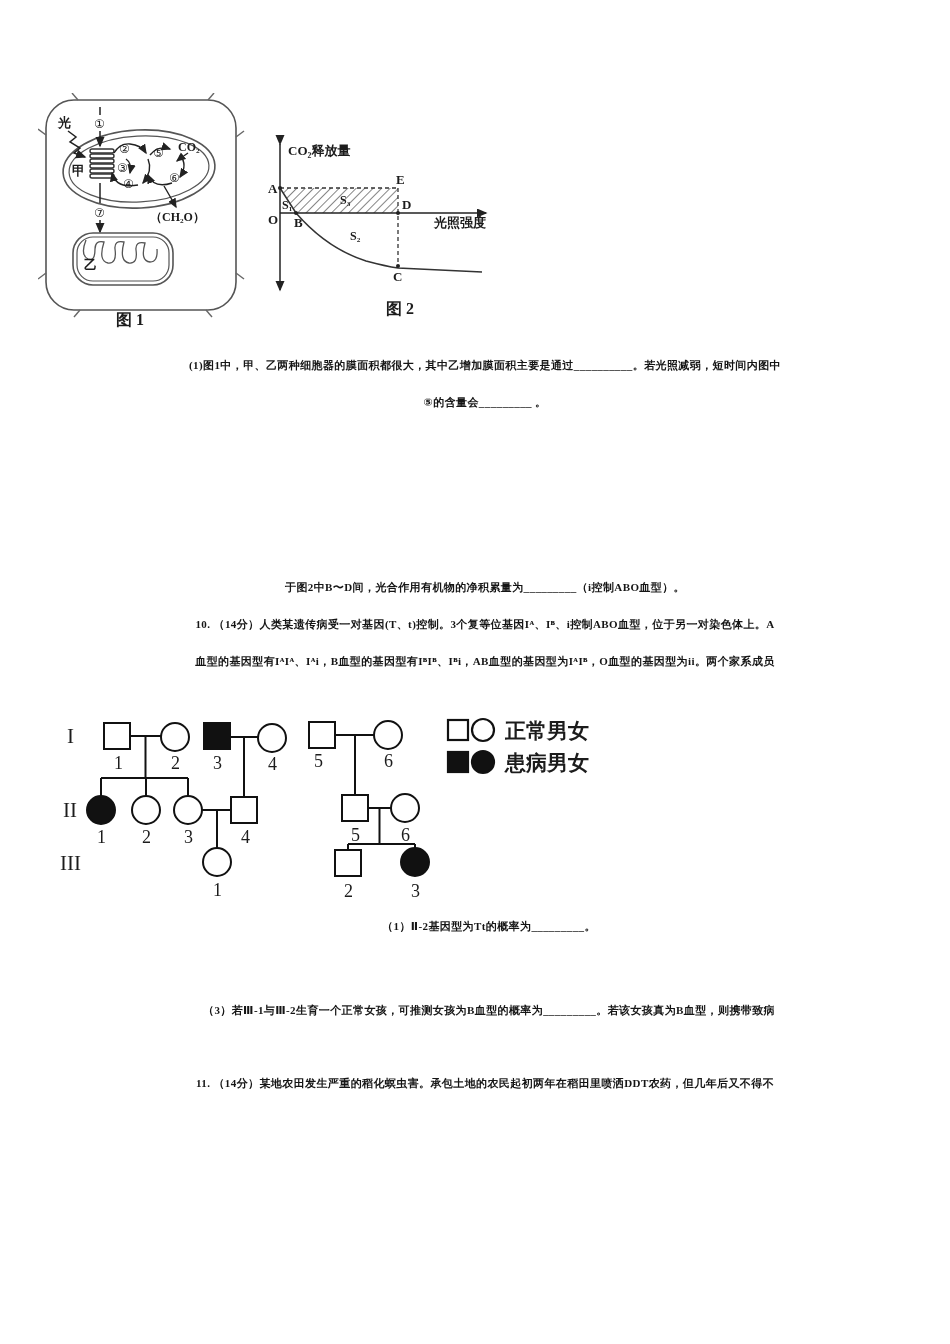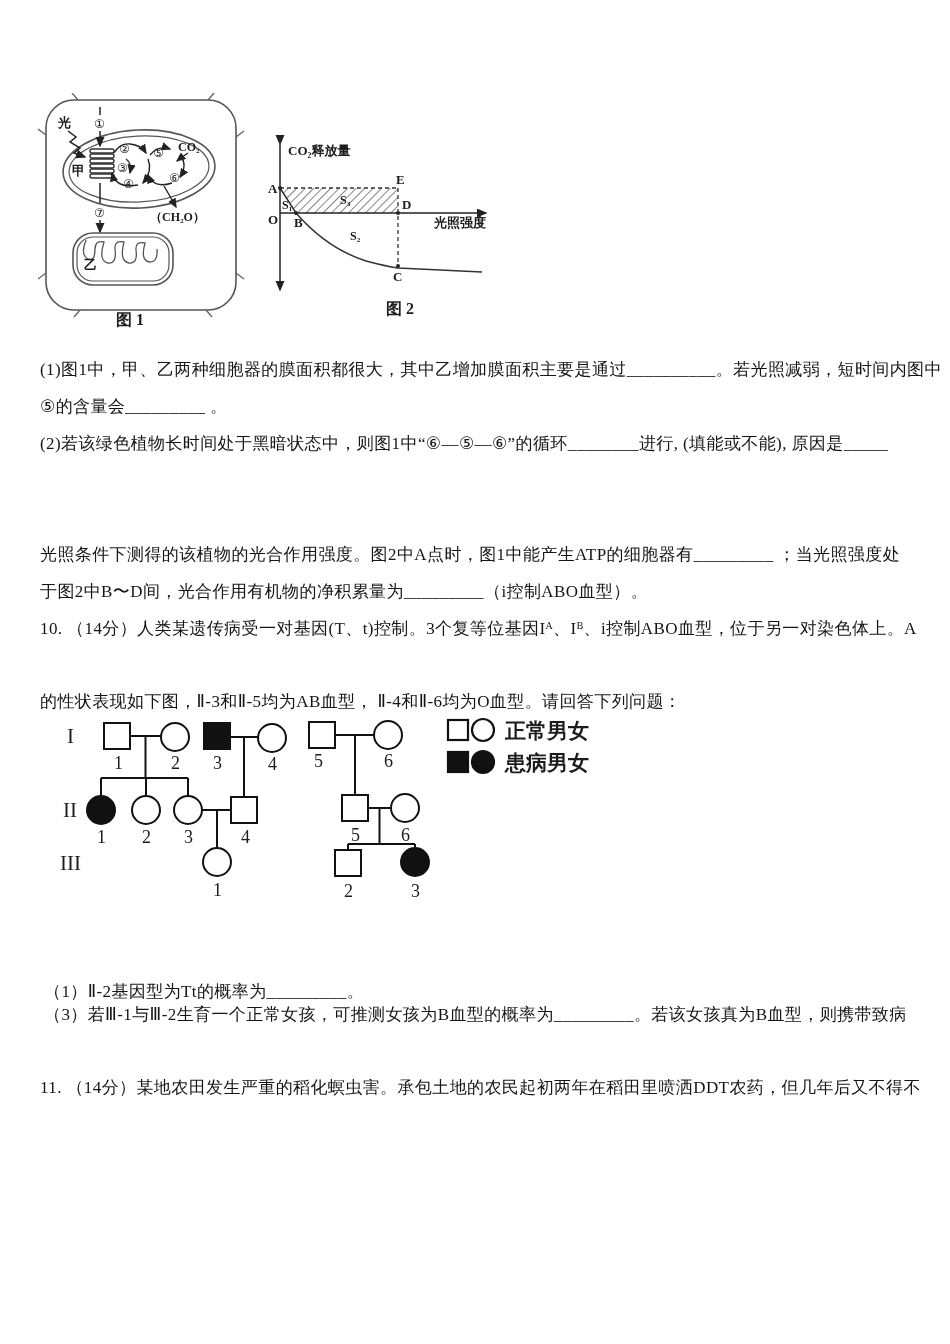--- a/index.html
+++ b/index.html
@@ -3,22 +3,22 @@
 <meta charset="utf-8">
 <style>
   html,body{margin:0;padding:0;background:#e8e8e8;}
   .page{
     position:relative;width:950px;height:1344px;margin:0 auto;
     background:#ffffff;overflow:hidden;
     font-family:"Liberation Serif","DejaVu Sans",serif;color:#1a1a1a;
   }
   .line{
     position:absolute;left:40px;width:890px;
-    font-weight:400;font-size:17px;letter-spacing:.4px;
-    white-space:nowrap;color:#151515;
+    font-weight:700;font-size:11px;letter-spacing:.4px;
+    white-space:nowrap;color:#151515;text-align:center;
   }
   .qline{left:44px;}
   svg text{font-family:"Liberation Serif","DejaVu Sans",serif;fill:#1c1c1c;}
   .figcap{font-size:16px;font-weight:700;}
   .svgbold{font-weight:700;}
 </style>
 </head>
 <body>
 
 <div class="page">
@@ -136,26 +136,24 @@
     <text x="147" y="153" font-size="13" class="svgbold">C</text>
     <text x="36" y="81" font-size="12" class="svgbold">S₁</text>
     <text x="94" y="76" font-size="12" class="svgbold">S₃</text>
     <text x="104" y="112" font-size="12" class="svgbold">S₂</text>
 
     <text x="140" y="186" class="figcap">图 2</text>
   </svg>
 
   <div class="line" style="top:358px">(1)图1中，甲、乙两种细胞器的膜面积都很大，其中乙增加膜面积主要是通过__________。若光照减弱，短时间内图中</div>
   <div class="line" style="top:395px">⑤的含量会_________ 。</div>
-  <div class="line" style="top:432px">(2)若该绿色植物长时间处于黑暗状态中，则图1中“⑥—⑤—⑥”的循环________进行, (填能或不能), 原因是_____</div>
-  <div class="line" style="top:543px">光照条件下测得的该植物的光合作用强度。图2中A点时，图1中能产生ATP的细胞器有_________ ；当光照强度处</div>
   <div class="line" style="top:580px">于图2中B〜D间，光合作用有机物的净积累量为_________（i控制ABO血型）。</div>
   <div class="line" style="top:617px">10. （14分）人类某遗传病受一对基因(T、t)控制。3个复等位基因Iᴬ、Iᴮ、i控制ABO血型，位于另一对染色体上。A</div>
-  <div class="line" style="top:690px">的性状表现如下图，Ⅱ-3和Ⅱ-5均为AB血型， Ⅱ-4和Ⅱ-6均为O血型。请回答下列问题：</div>
-  <div class="line qline" style="top:980px">（1）Ⅱ-2基因型为Tt的概率为_________。</div>
+  <div class="line" style="top:654px">血型的基因型有IᴬIᴬ、Iᴬi，B血型的基因型有IᴮIᴮ、Iᴮi，AB血型的基因型为IᴬIᴮ，O血型的基因型为ii。两个家系成员</div>
+  <div class="line qline" style="top:919px">（1）Ⅱ-2基因型为Tt的概率为_________。</div>
   <div class="line qline" style="top:1003px">（3）若Ⅲ-1与Ⅲ-2生育一个正常女孩，可推测女孩为B血型的概率为_________。若该女孩真为B血型，则携带致病</div>
   <div class="line" style="top:1076px">11. （14分）某地农田发生严重的稻化螟虫害。承包土地的农民起初两年在稻田里喷洒DDT农药，但几年后又不得不</div>
 
   <svg style="position:absolute;left:55px;top:712px" width="580" height="200" viewBox="0 0 580 200">
 
     <text x="12" y="31" font-size="21">I</text>
     <text x="8" y="105" font-size="21">II</text>
     <text x="5" y="158" font-size="21">III</text>
 
     <g stroke="#111" stroke-width="2" fill="none">

